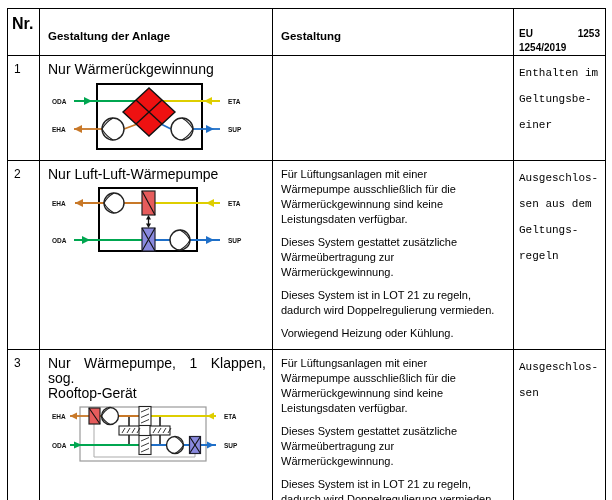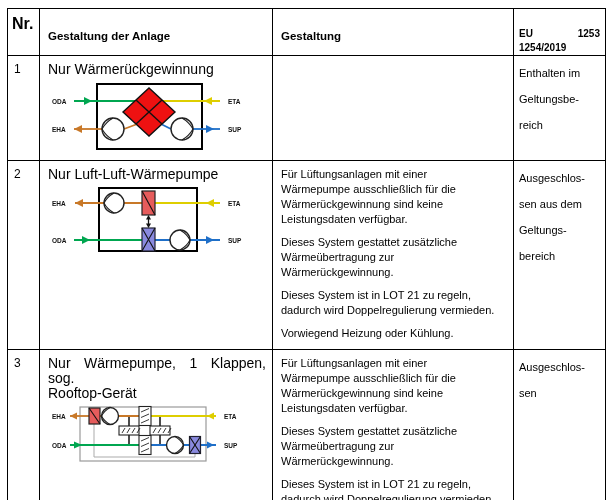--- a/index.html
+++ b/index.html
@@ -11,21 +11,21 @@
   th{text-align:left;font-weight:bold;}
   .th-nr{font-size:16px;padding:6px 0 0 4px;}
   .th-txt{font-size:11.5px;padding:21px 6px 0 8px;}
   .th-eu{font-size:10px;padding:18px 5px 0 5px;line-height:14px;}
   .jl{text-align:justify;text-align-last:justify;}
   .nr-cell{font-size:12px;padding:6px 0 0 6px;}
   .design-cell{padding:6px 0 0 0;}
   .design-title{font-size:14px;line-height:15px;padding:0 6px 0 8px;}
   .notes-cell{font-size:11px;line-height:15px;padding:6px 12px 0 8px;}
   .notes-cell p{margin:0 4px 8px 0;}
-  .eu-cell{font-size:11px;padding:4px 11px 0 5px;}
+  .eu-cell{font-size:11px;padding:4px 11px 0 5px;font-family:Liberation Mono, monospace;}
   .eu-line{line-height:26px;white-space:nowrap;}
   svg.diagram{display:block;}
   .m1{margin-top:4px;} .m2{margin-top:3px;} .m3{margin-top:0px;}
   
   .box{fill:#fff;stroke:#000;stroke-width:2;}
   .graybox{fill:#fff;stroke:#9a9a9a;stroke-width:1.2;}
   .flow{fill:none;stroke-width:1.8;}
   .s-green{stroke:var(--oda_green,#00A650);} .f-green{fill:var(--oda_green,#00A650);}
   .s-yellow{stroke:var(--eta_yellow,#DECE00);} .f-yellow{fill:var(--eta_yellow,#DECE00);}
   .s-orange{stroke:var(--eha_orange,#C87828);} .f-orange{fill:var(--eha_orange,#C87828);}
@@ -98,21 +98,21 @@
           <text class="lbl" x="12" y="23">ODA</text>
           <text class="lbl" x="12" y="51">EHA</text>
           <text class="lbl" x="188" y="23">ETA</text>
           <text class="lbl" x="188" y="51">SUP</text>
         </svg>
       </td>
       <td class="notes-cell"></td>
       <td class="eu-cell">
         <div class="eu-line">Enthalten im</div>
         <div class="eu-line">Geltungsbe-</div>
-        <div class="eu-line">reich</div>
+        <div class="eu-line">einer</div>
       </td>
     </tr>
 
     <tr class="r2">
       <td class="nr-cell">2</td>
       <td class="design-cell">
         <div class="design-title">Nur Luft-Luft-Wärmepumpe</div>
         <svg class="diagram m2" width="233" height="76" viewBox="0 0 233 76">
           <rect class="box" x="59" y="3" width="98" height="63"></rect>
           <line class="flow s-orange" x1="35" y1="18" x2="102" y2="18"></line>
@@ -154,21 +154,21 @@
       <td class="notes-cell">
         <p>Für Lüftungsanlagen mit einer Wärmepumpe ausschließlich für die Wärmerückgewinnung sind keine Leistungsdaten verfügbar.</p>
         <p>Dieses System gestattet zusätzliche Wärmeübertragung zur Wärmerückgewinnung.</p>
         <p>Dieses System ist in LOT 21 zu regeln, dadurch wird Doppelregulierung vermieden.</p>
         <p>Vorwiegend Heizung oder Kühlung.</p>
       </td>
       <td class="eu-cell">
         <div class="eu-line">Ausgeschlos-</div>
         <div class="eu-line">sen aus dem</div>
         <div class="eu-line">Geltungs-</div>
-        <div class="eu-line">bereich</div>
+        <div class="eu-line">regeln</div>
       </td>
     </tr>
 
     <tr class="r3">
       <td class="nr-cell">3</td>
       <td class="design-cell">
         <div class="design-title jl">Nur Wärmepumpe, 1 Klappen, sog.</div>
         <div class="design-title">Rooftop-Gerät</div>
         <svg class="diagram m3" width="233" height="72" viewBox="0 0 233 72">
           <rect class="graybox" x="40" y="6" width="126" height="54"></rect>

